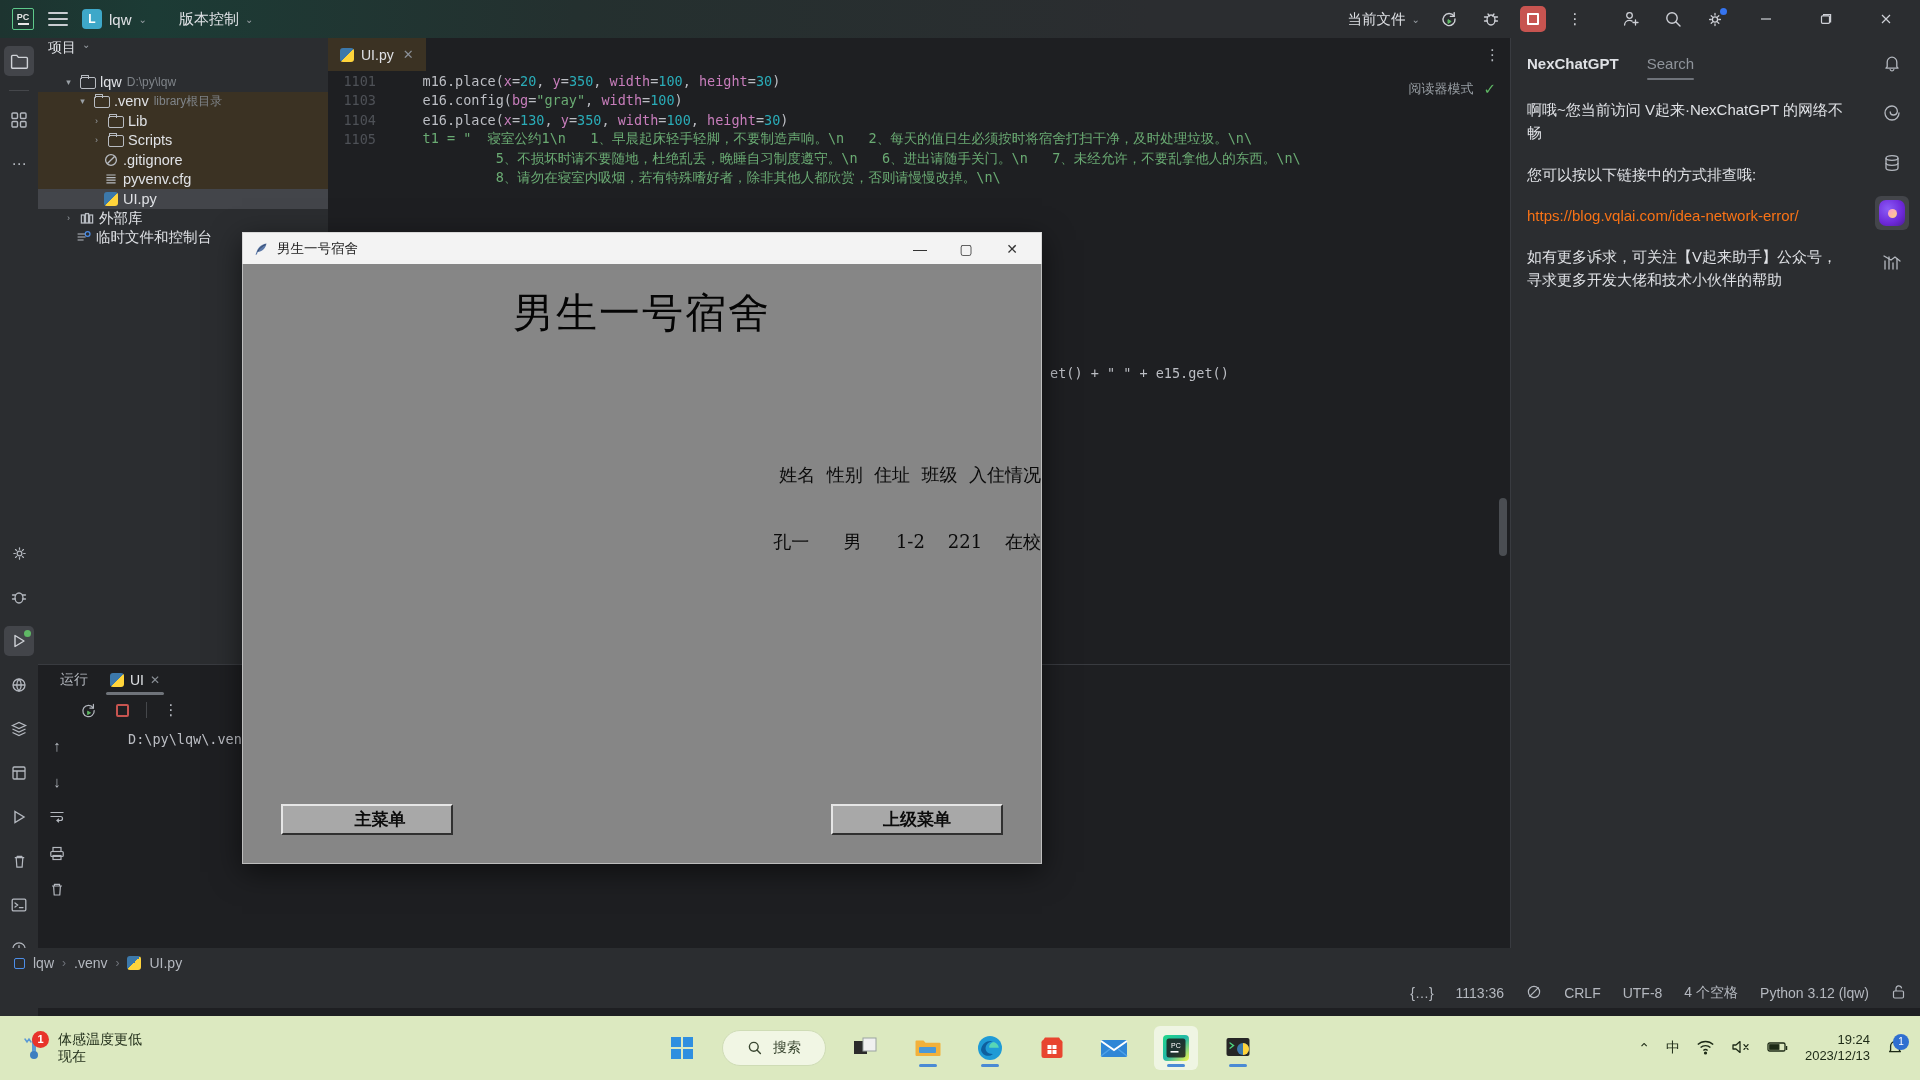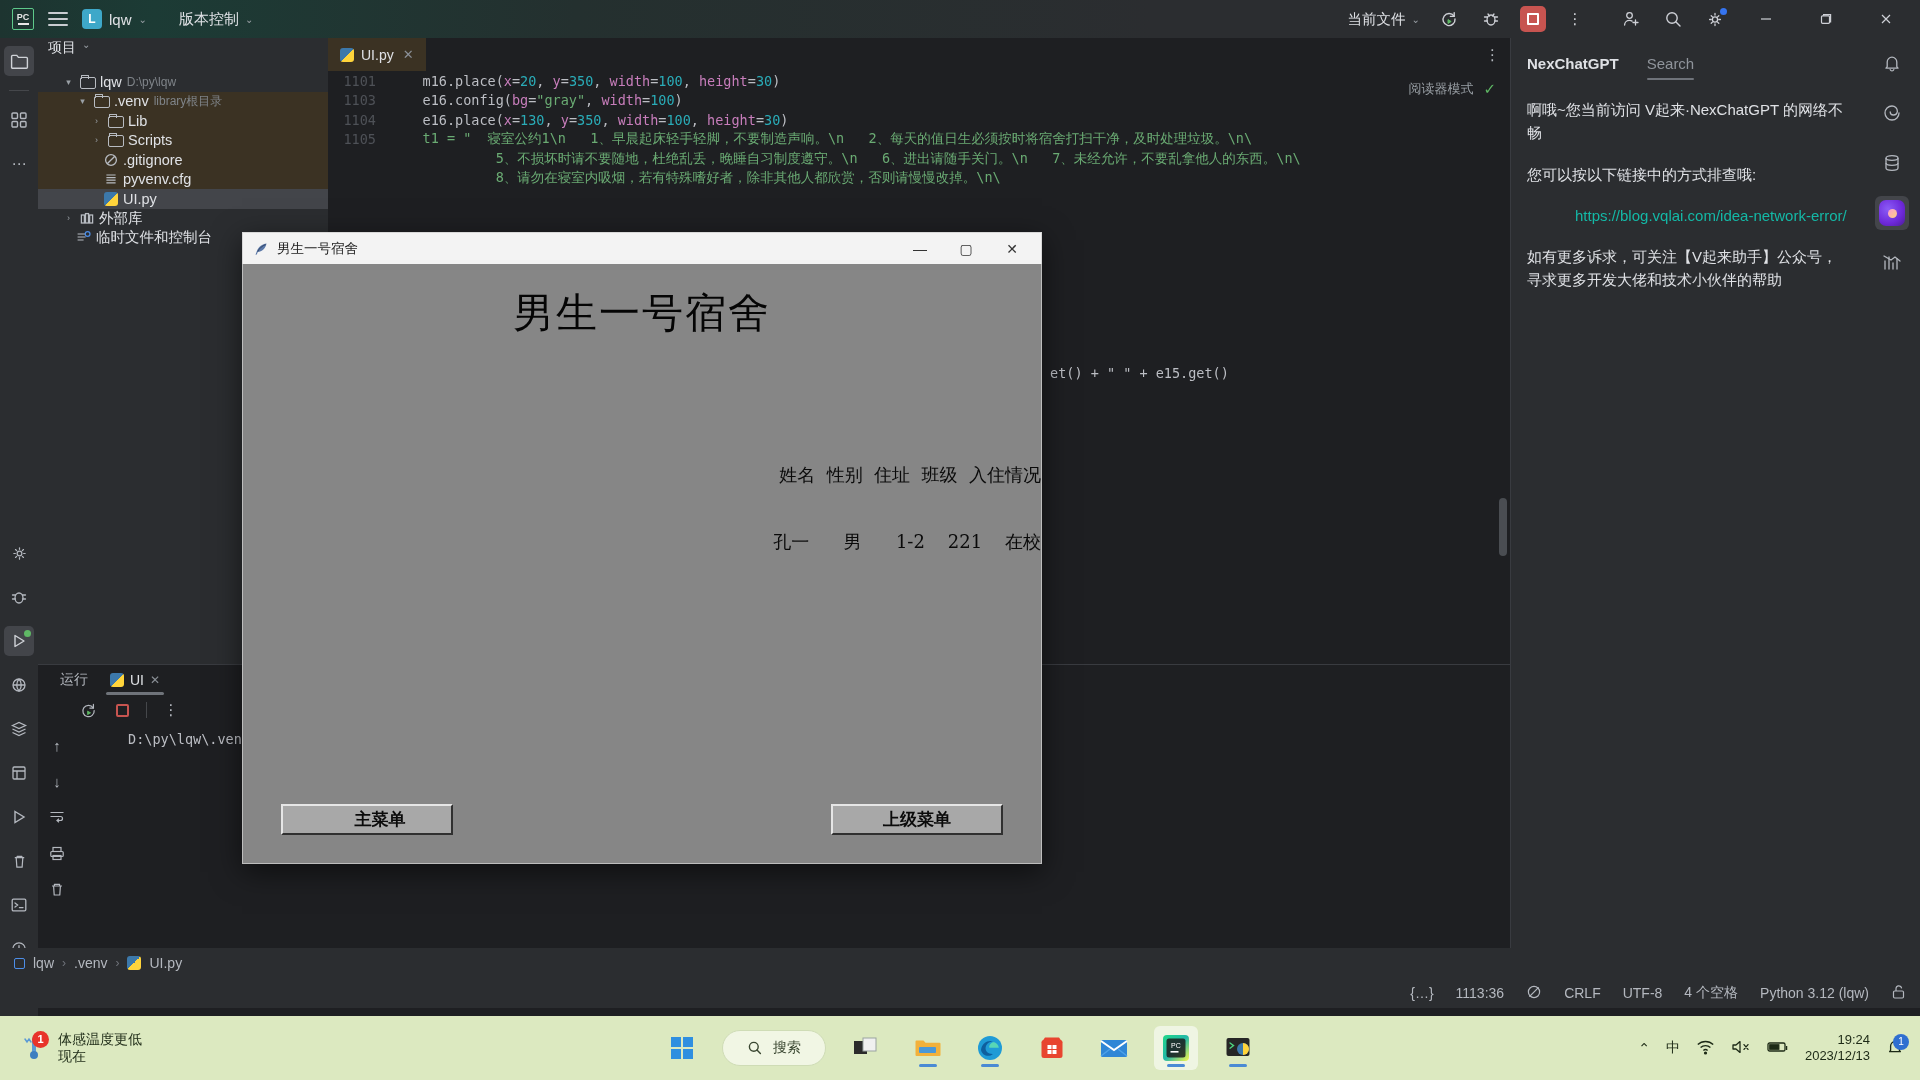--- a/index.html
+++ b/index.html
@@ -91,21 +91,21 @@
     font-family:"DejaVu Sans Mono","Liberation Mono",monospace; font-size:13.5px; color:#bcbec4; padding:6px 0 0 50px;}
 
   
   #rightpanel { position:absolute; right:56px; top:38px; width:354px; bottom:68px; background:#2b2d30; border-left:1px solid #393b40;}
   #rp-tabs { display:flex; align-items:flex-end; gap:28px; padding:12px 0 0 16px; height:42px;}
   .rp-tab { font-size:15px; color:#8f949b; padding-bottom:8px; position:relative; cursor:pointer;}
   .rp-tab.active { color:#dfe1e5; font-weight:600;}
   .rp-tab.und::after{content:'';position:absolute;left:0;right:0;bottom:0;height:2.5px;background:#6f737a;border-radius:2px;}
   #rp-body { padding:18px 16px 0 16px; font-size:15px; line-height:1.55; }
   #rp-body p { margin-bottom:18px; }
-  #rp-body a { color:#14b8a6; text-decoration:none; word-break:break-all;margin-left:48px;}
+  #rp-body a { color:#f97316; text-decoration:none; word-break:break-all;}
   #rightrail { position:absolute; right:0; top:38px; width:56px; bottom:68px; background:#2b2d30;
     display:flex; flex-direction:column; align-items:center; padding-top:8px; gap:16px;}
   .rr-i { width:34px;height:34px;display:flex;align-items:center;justify-content:center;color:#b4b8bf;border-radius:6px;cursor:pointer;}
   .rr-i.sel { background:#43454a; }
   .nexicon { width:26px;height:26px;border-radius:7px;background:radial-gradient(circle at 35% 35%,#8b5cf6,#6d28d9 60%,#4c1d95);
              display:flex;align-items:center;justify-content:center;}
   .nexicon::after{content:'';width:9px;height:9px;border-radius:50%;background:linear-gradient(135deg,#ff9bd2,#ffd27f);}
 
   
   #breadcrumb { position:absolute; left:0; bottom:38px; width:1920px; height:30px; background:#2b2d30;

